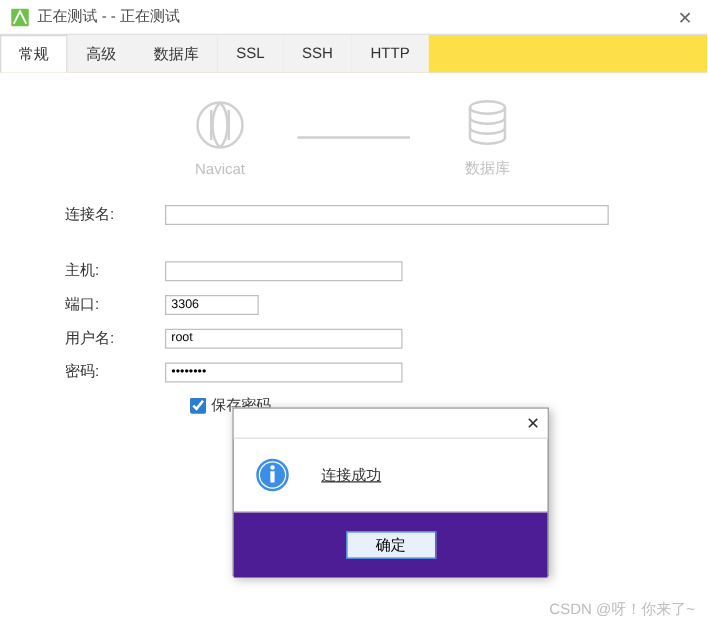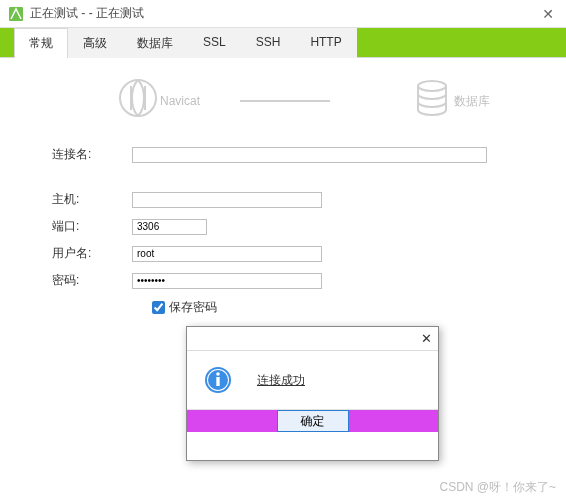--- a/index.html
+++ b/index.html
@@ -1,43 +1,43 @@
 <!DOCTYPE html>
 <html><head>
 <meta charset="utf-8">
 <style>
 * { box-sizing: border-box; margin: 0; padding: 0; }
 body { font-family: "Microsoft YaHei", Arial, sans-serif; font-size: 12px; color: #333; background: #fff; width: 566px; height: 502px; position: relative; }
 .titlebar { height: 28px; border-bottom: 1px solid #e0e0e0; display: flex; align-items: center; padding: 0 8px; background: #fff; }
 .app-icon { width: 16px; height: 16px; margin-right: 6px; }
 .title-text { flex: 1; color: #444; font-size: 12px; }
 .close-x { width: 20px; text-align: center; color: #666; font-size: 14px; cursor: default; }
-.tabs { display: flex; border-bottom: 1px solid #d8d8d8; padding-left: 14px; background: #84cc16; }
+.tabs { display: flex; border-bottom: 1px solid #d8d8d8; background: #fde047; }
 .tab { padding: 6px 14px; font-size: 12px; color: #333; cursor: pointer; border: 1px solid transparent; border-bottom: none; margin-bottom: -1px; background: #f2f2f2; }
 .tab.active { background: #fff; border-color: #d8d8d8; }
 .diagram { display: flex; justify-content: center; align-items: center; gap: 40px; padding: 18px 0 10px; }
-.diagram-col { display: flex; flex-direction: row; align-items: center; color: #bfbfbf; font-size: 12px; margin-left: 40px; }
+.diagram-col { display: flex; flex-direction: column; align-items: center; color: #bfbfbf; font-size: 12px; }
 .diagram-icon { width: 44px; height: 44px; margin-bottom: 6px; }
 .diagram-line { width: 90px; height: 2px; background: #d0d0d0; }
 .form { padding: 10px 20px 0 20px; margin-left: 32px; }
 .row { display: flex; align-items: center; margin-bottom: 10px; }
 .row label { width: 80px; color: #333; font-size: 12px; }
 .row input[type=text], .row input[type=password] { height: 16px; border: 1px solid #bfbfbf; padding: 0 4px; font-size: 10px; }
 .row input.wide { width: 355px; }
 .row input.med { width: 190px; }
 .row input.small { width: 75px; }
 .gap { height: 18px; }
 .checkrow { margin-left: 100px; display: flex; align-items: center; gap: 4px; font-size: 12px; color: #333; }
 .checkrow input { accent-color: #2b7cd3; }
 .msgbox { position: absolute; left: 186px; top: 326px; width: 253px; height: 135px; background: #fff; border: 1px solid #888; box-shadow: 2px 2px 8px rgba(0,0,0,0.3); }
 .msgbox-title { height: 24px; border-bottom: 1px solid #ddd; display: flex; justify-content: flex-end; align-items: center; padding: 0 6px; background: #fff; }
 .msgbox-title .x { font-size: 13px; color: #333; cursor: pointer; }
 .msgbox-body { display: flex; align-items: center; gap: 24px; padding: 14px 16px; text-decoration: underline; }
 .info-icon { width: 30px; height: 30px; }
-.msgbox-footer { display: flex; justify-content: center; padding: 0 0; background: #d946ef; border-top: 1px solid #e3e3e3; }
+.msgbox-footer { display: flex; justify-content: center; padding: 15px 0; background: #4c1d95; border-top: 1px solid #e3e3e3; }
 .msgbox-footer button { width: 72px; height: 22px; border: 1px solid #2b7cd3; background: #e8f1fb; font-size: 12px; cursor: pointer; }
 .watermark { position: absolute; right: 10px; bottom: 6px; color: #bdbdbd; font-size: 12px; text-align: right; }
 .blur { color: transparent; text-shadow: 0 0 6px rgba(150,150,150,0.8); background: #f4f4f4; }
 </style>
 </head>
 <body>
 
 <div class="titlebar">
   <svg class="app-icon" viewBox="0 0 16 16">
       <rect x="1" y="1" width="14" height="14" fill="#6fc14a" rx="1"></rect>

